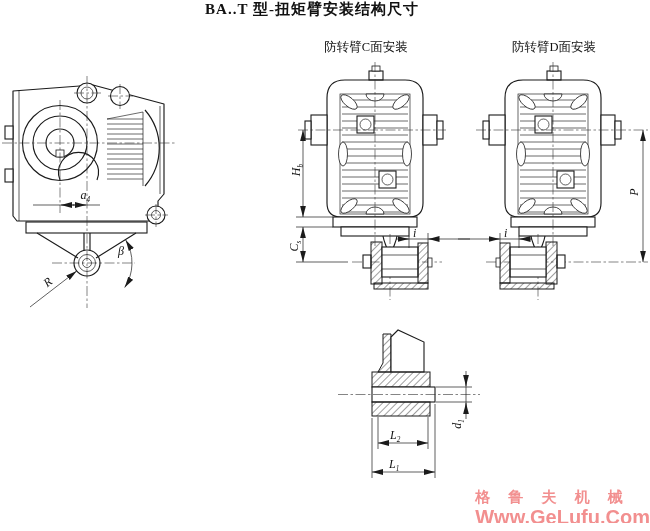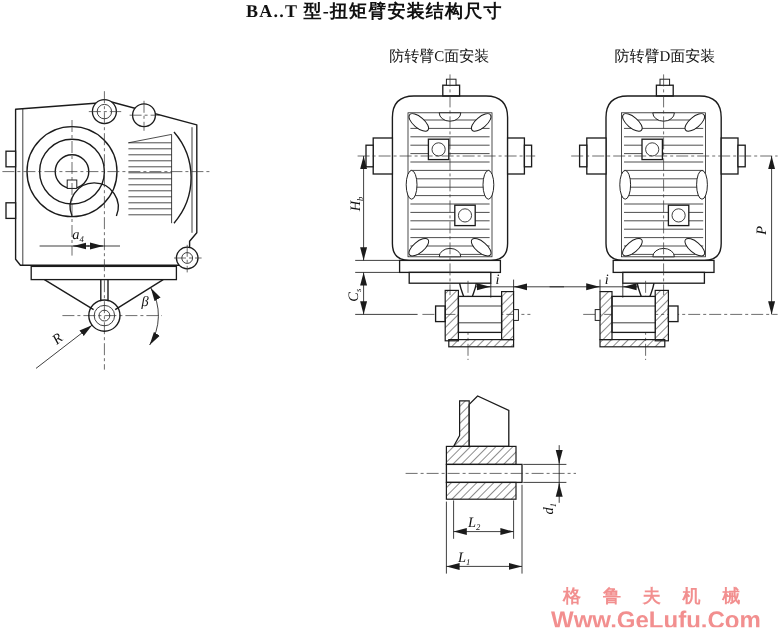--- a/index.html
+++ b/index.html
@@ -13,21 +13,21 @@
   .wt{fill:#fff;stroke:#1b1b1b;stroke-width:0.8;}
   .h{fill:url(#hatch);stroke:#1b1b1b;stroke-width:1;}
   .cl{fill:none;stroke:#333;stroke-width:0.6;stroke-dasharray:10 2.5 2.5 2.5;}
   .dim{fill:none;stroke:#1b1b1b;stroke-width:0.7;}
   .lbl{position:absolute;font-style:italic;font-size:12px;line-height:1;white-space:nowrap;}
   .lbl sub{font-size:0.6em;vertical-align:-0.35em;line-height:0;}
   .rot{transform:rotate(-90deg);transform-origin:center;text-align:center;}
   #title{position:absolute;left:0;top:7;width:624px;text-align:center;font-size:15px;
          font-weight:600;letter-spacing:1px;font-style:normal;}
   .heading{position:absolute;top:39px;width:132px;text-align:center;font-size:12.5px;font-style:normal;}
-  #watermark{position:absolute;right:16px;top:488px;text-align:center;font-weight:700;
+  #watermark{position:absolute;right:0;top:488px;text-align:left;font-weight:700;
              font-family:"Liberation Sans",sans-serif;}
   #wm-brand{display:block;font-size:15px;letter-spacing:7px;}
   #wm-url{display:block;font-size:20px;margin-top:-1px;}
 </style>
 </head>
 <body>
 
 <div id="stage">
 
   <div id="title">BA..T 型-扭矩臂安装结构尺寸</div>
@@ -194,29 +194,29 @@
       <path class="t" d="M436,387 H472 M436,402 H472"></path>
       <path class="dim" d="M466,371 V419"></path>
       <path class="dim" d="M466,376 L466,386" marker-end="url(#arr)"></path>
       <path class="dim" d="M466,413 L466,403" marker-end="url(#arr)"></path>
       <path class="t" d="M378,417 V449 M428,417 V449 M372,418 V478 M435,404 V478"></path>
       <path class="dim" d="M378,443 H428" marker-start="url(#arr)" marker-end="url(#arr)"></path>
       <path class="dim" d="M372,472 H435" marker-start="url(#arr)" marker-end="url(#arr)"></path>
     </g>
   </svg>
 
-  <div class="lbl" style="left:52px;top:189px;width:26px;text-align:center"><span>a</span><sub>4</sub></div>
+  <div class="lbl" style="left:64px;top:189px;width:26px;text-align:right"><span>a</span><sub>4</sub></div>
   <div class="lbl" style="left:118px;top:245px">β</div>
   <div class="lbl" style="left:44px;top:276px;transform:rotate(-38deg)">R</div>
   <div class="lbl rot" style="left:287px;top:162px;width:22px;height:16px"><span>H</span><sub>b</sub></div>
   <div class="lbl rot" style="left:285px;top:238px;width:22px;height:16px"><span>C</span><sub>s</sub></div>
   <div class="lbl" style="left:413px;top:227px">i</div>
   <div class="lbl" style="left:504px;top:227px">i</div>
   <div class="lbl rot" style="left:627px;top:184px;width:18px;height:16px">P</div>
   <div class="lbl rot" style="left:449px;top:416px;width:20px;height:16px"><span>d</span><sub>1</sub></div>
   <div class="lbl" style="left:390px;top:429px;width:22px;text-align:left"><span>L</span><sub>2</sub></div>
-  <div class="lbl" style="left:370px;top:458px;width:22px;text-align:right"><span>L</span><sub>1</sub></div>
+  <div class="lbl" style="left:389px;top:458px;width:22px;text-align:left"><span>L</span><sub>1</sub></div>
 
   <div id="watermark" style="color: rgb(242, 143, 143);">
     <span id="wm-brand">格 鲁 夫 机 械</span>
     <span id="wm-url">Www.GeLufu.Com</span>
   </div>
 </div>
 
 </body></html>

